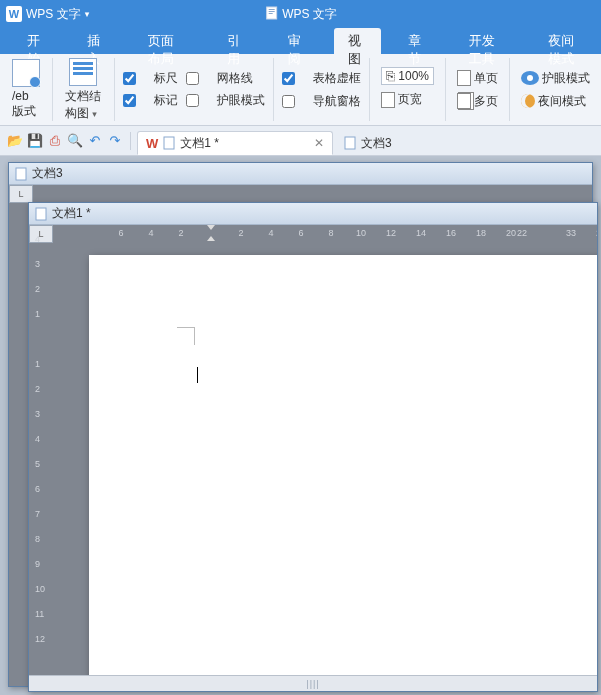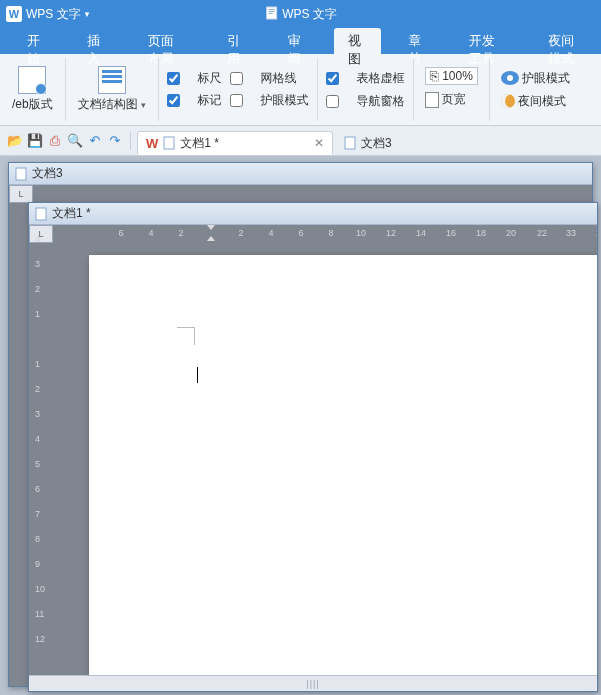--- a/index.html
+++ b/index.html
@@ -167,20 +167,32 @@
             <span>100%</span>
           </span>
       </div>
       <div class="smallbtn">
         <span class="pgicon"></span>
         <span>页宽</span>
       </div>
     </div>
     <div class="col2" style="margin-top:2px;"></div>
   </div>
+  <div class="group">
+    <div class="col2">
+      <div class="smallbtn">
+          <span class="pgicon"></span>
+          <span>单页</span>
+        </div>
+      <div class="smallbtn">
+          <span class="pgicon" style="box-shadow:2px 0 0 #fff,2px 0 0 1px #888;"></span>
+          <span>多页</span>
+        </div>
+    </div>
+  </div>
   <div class="group last">
     <div class="col2">
       <div class="smallbtn">
           <span class="eye"></span>
           <span>护眼模式</span>
         </div>
       <div class="smallbtn">
           <span class="moon"></span>
           <span>夜间模式</span>
         </div>
@@ -255,21 +267,21 @@
           <span class="lbl" style="left: 188px;">2</span>
           <span class="lbl" style="left: 218px;">4</span>
           <span class="lbl" style="left: 248px;">6</span>
           <span class="lbl" style="left: 278px;">8</span>
           <span class="lbl" style="left: 308px;">10</span>
           <span class="lbl" style="left: 338px;">12</span>
           <span class="lbl" style="left: 368px;">14</span>
           <span class="lbl" style="left: 398px;">16</span>
           <span class="lbl" style="left: 428px;">18</span>
           <span class="lbl" style="left: 458px;">20</span>
-          <span class="lbl" style="left: 489px;">22</span>
+          <span class="lbl" style="left: 469px;">22</span>
           <span class="lbl" style="left: 518px;">33</span>
           <span class="lbl" style="left: 548px;">26</span>
         </div>
       <div class="vruler" id="vruler">
           <span class="vlbl" style="top: -4px;">4</span>
           <span class="vlbl" style="top: 21px;">3</span>
           <span class="vlbl" style="top: 46px;">2</span>
           <span class="vlbl" style="top: 71px;">1</span>
           <span class="vlbl" style="top: 121px;">1</span>
           <span class="vlbl" style="top: 146px;">2</span>

